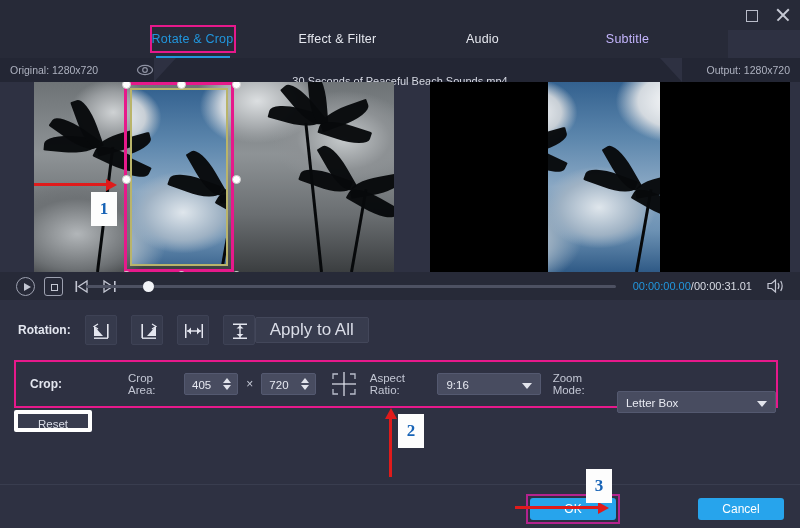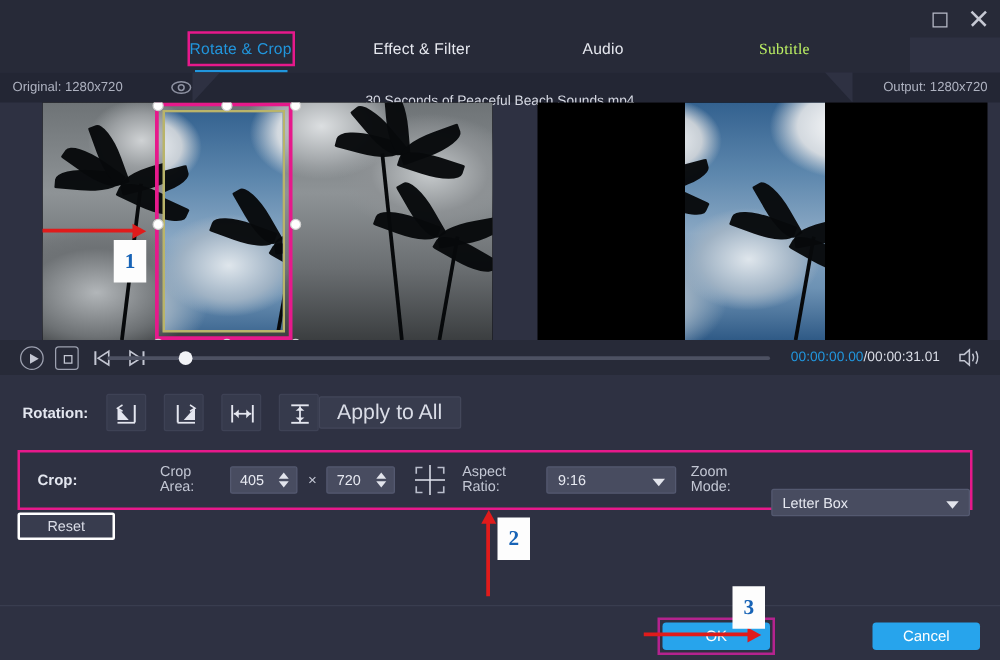--- a/index.html
+++ b/index.html
@@ -44,21 +44,21 @@
   .tabs {
     position: absolute; left: 120px; top: 0; width: 580px; height: 38px;
     display: flex; align-items: center;
   }
   .tab {
     flex: 1; text-align: center; font-size: 12.5px;
     color: #e6e8ef; letter-spacing: .2px; cursor: pointer;
     position: relative; height: 38px; line-height: 38px;
   }
   .tab.blue   { color: #2196dd; }
-  .tab.dim    { color: #bef264; font-family: Liberation Serif, serif; }
+  .tab.dim    { color: #c4b5fd; }
   .tab.active {
     color: #2196dd;
   }
   .tab.active .tabbox {
     position: absolute; left: 50%; top: 5px; transform: translateX(-50%);
     width: 86px; height: 28px;
     border: 2px solid #e6198b; pointer-events: none;
   }
   .tab.active .tabunder {
     position: absolute; left: 50%; bottom: 0; transform: translateX(-50%);
@@ -265,21 +265,21 @@
   .ddown .cv {
     position: absolute; right: 8px; top: 9px; width: 0; height: 0;
     border-left: 5px solid transparent; border-right: 5px solid transparent;
     border-top: 6px solid #e2e4ec;
   }
   .dd-ar { width: 118px; }
   .dd-zm { width: 182px; margin-top: 36px; }
   .resetbtn {
     position: absolute; left: 14px; top: 48px;
     width: 78px; height: 22px; background: #383c4e;
-    border: 2px solid #ffffff; border-radius: 2px;
+    border: 4px solid #ffffff; border-radius: 2px;
     color: #dadde7; font-size: 11.5px; line-height: 20px; text-align: center;
     cursor: pointer;
   }
 
   
   .footer {
     position: absolute; left: 0; bottom: 0; width: 800px; height: 44px;
     background: #2e3142; border-top: 1px solid #393d4f;
   }
   .okwrap {

